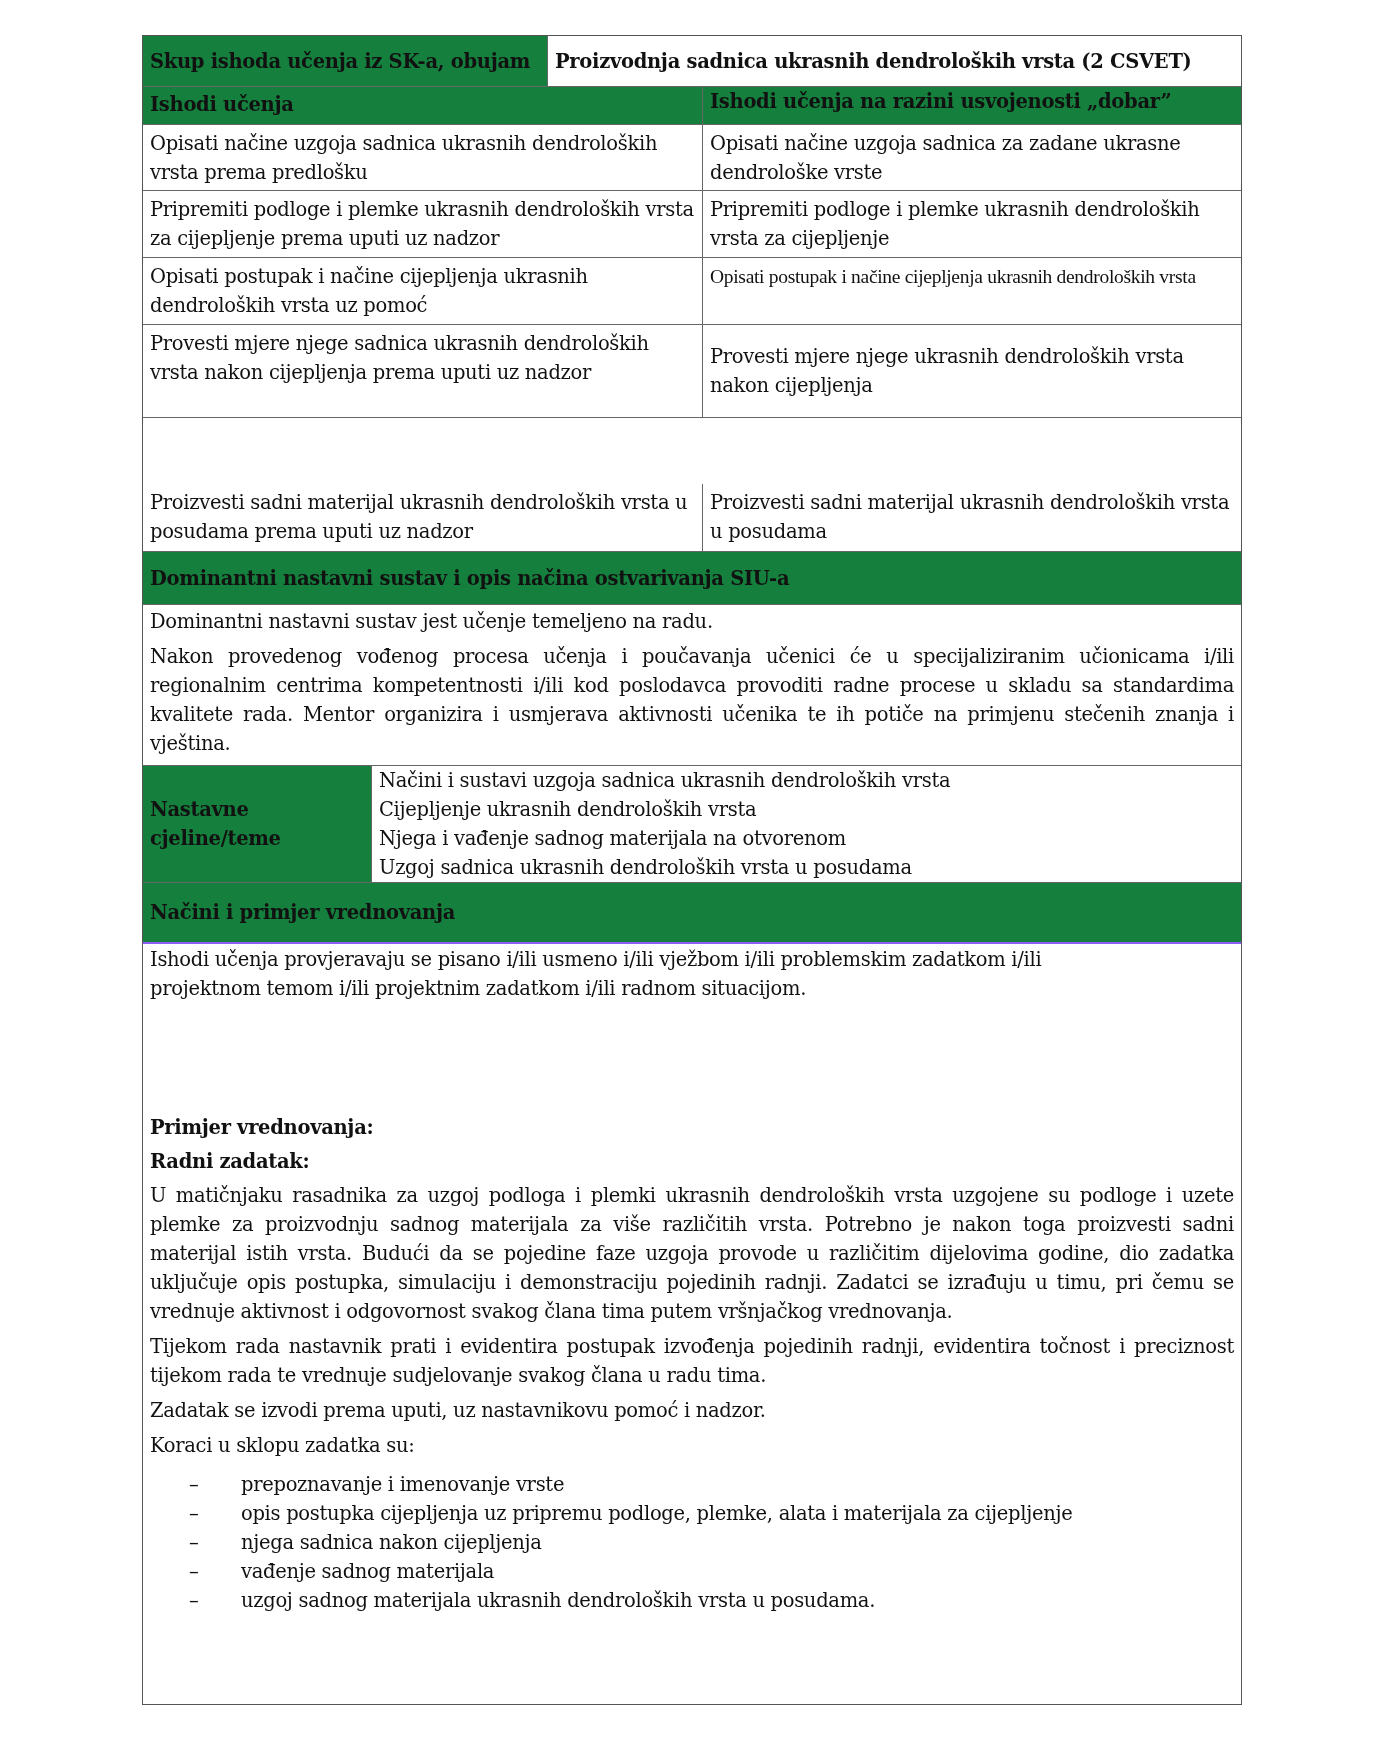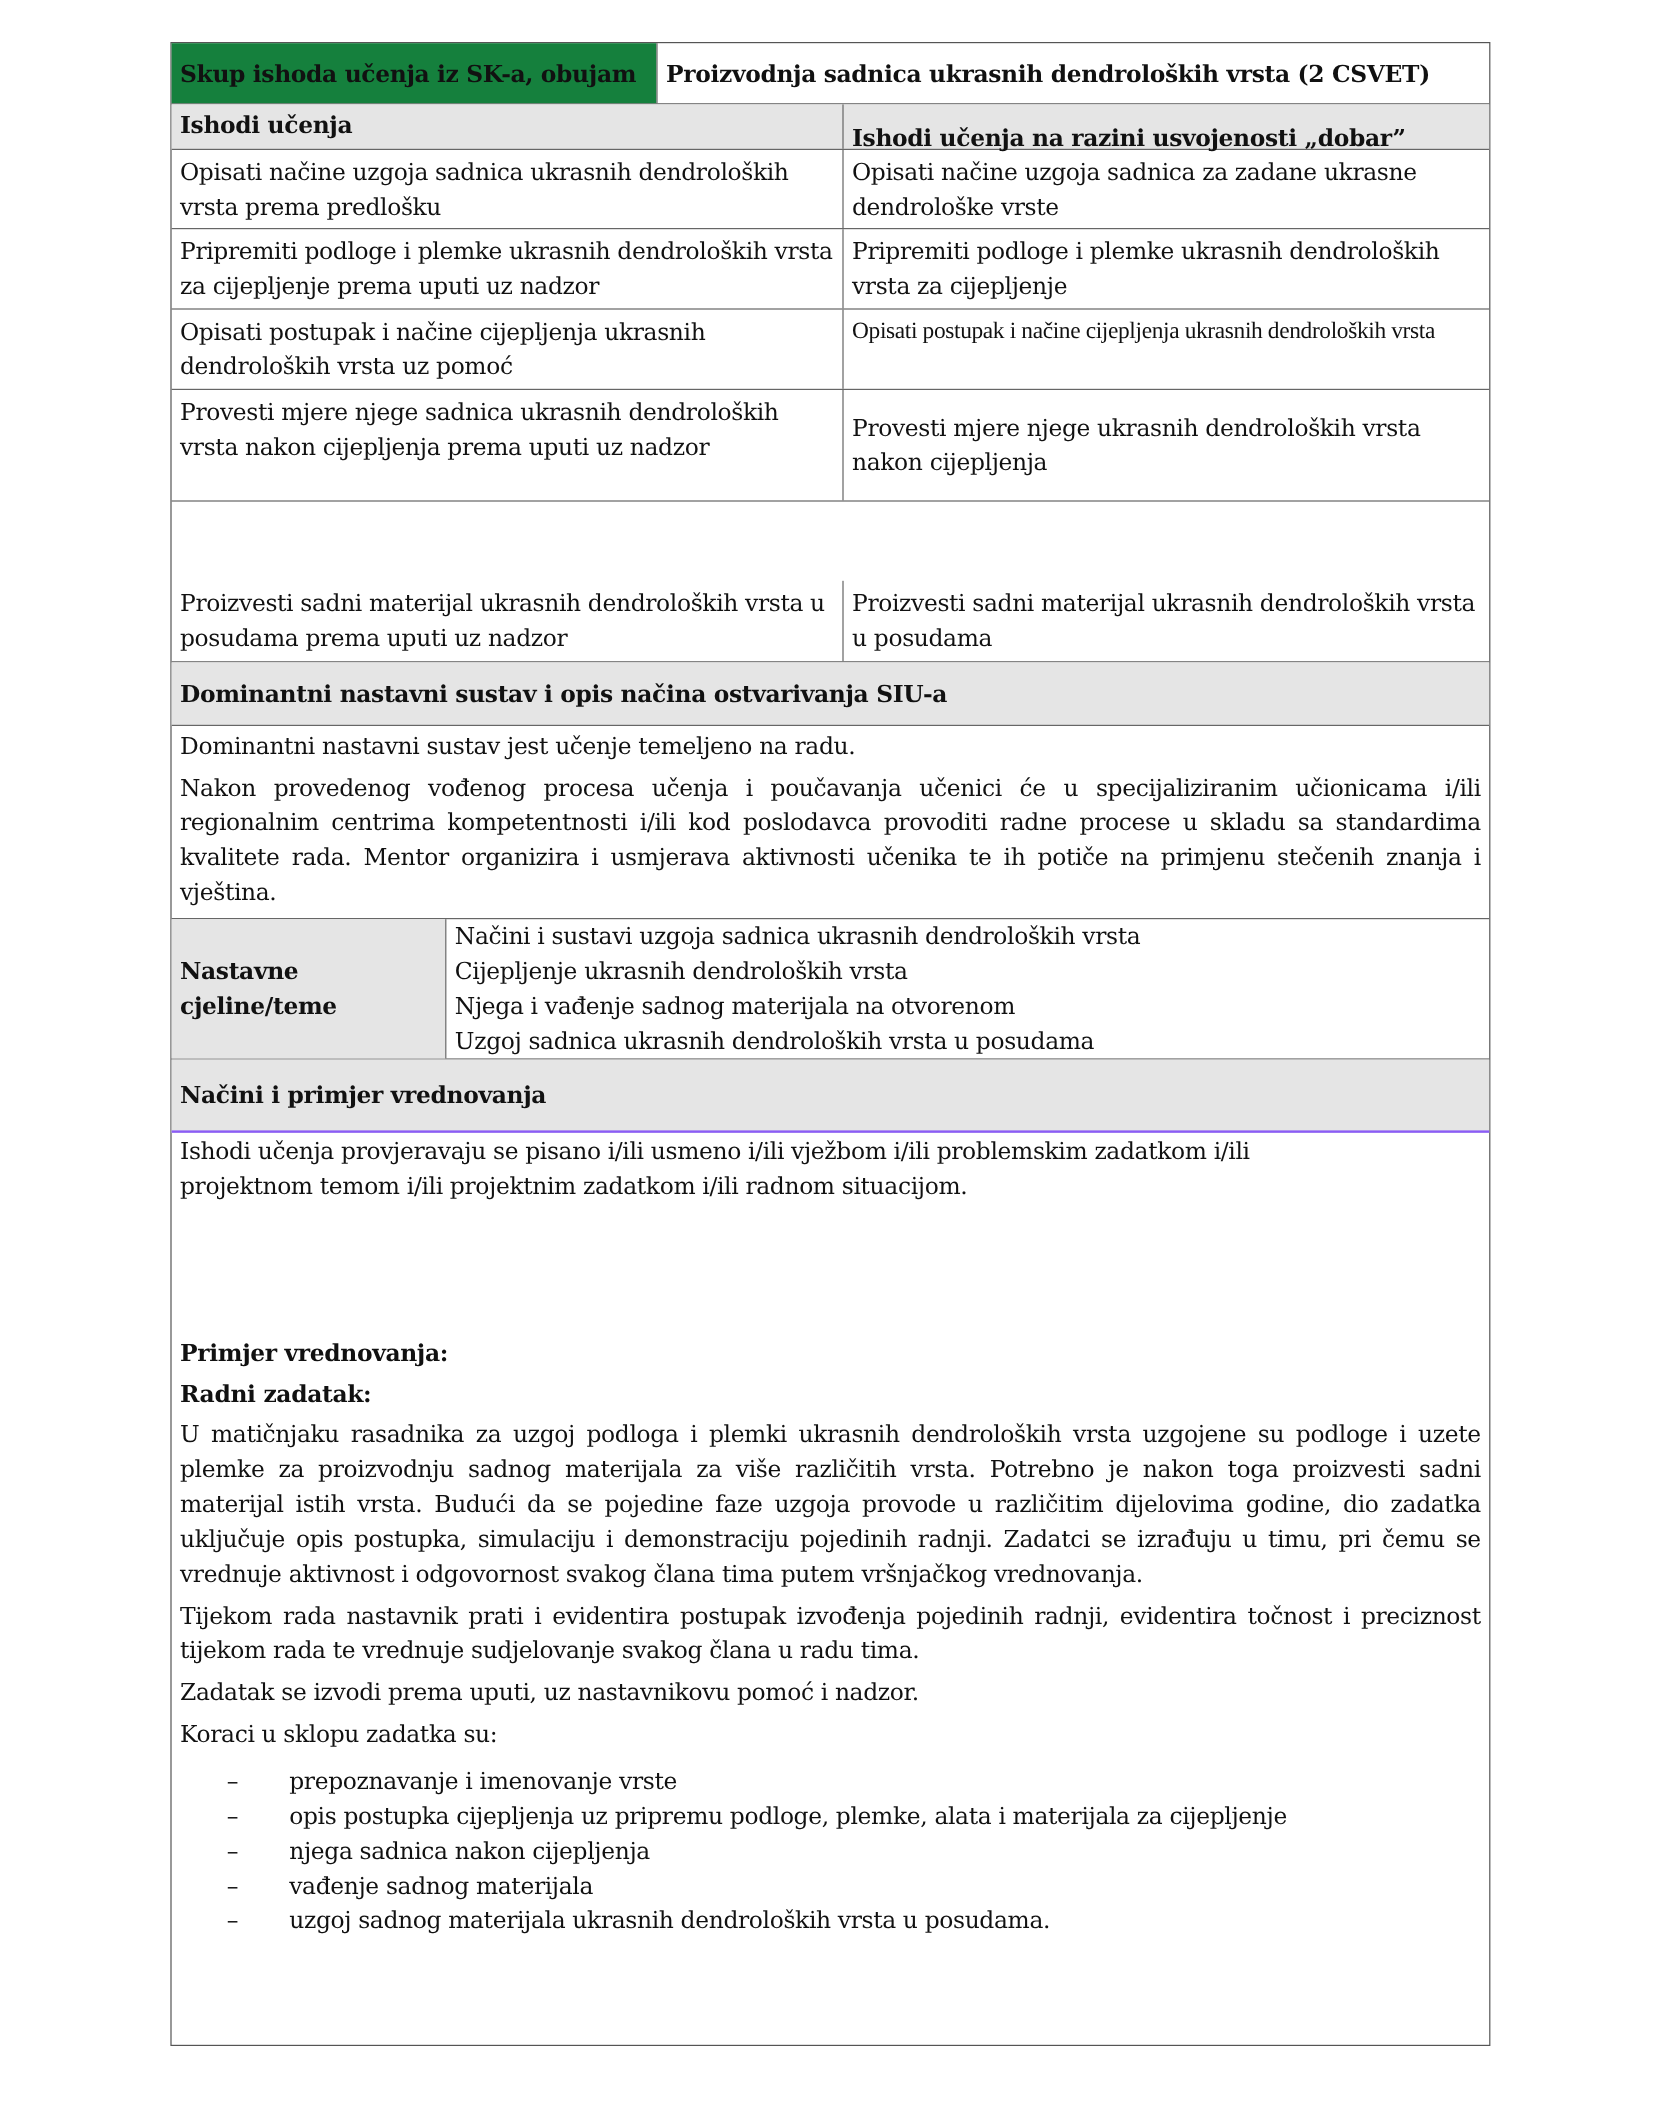--- a/index.html
+++ b/index.html
@@ -7,21 +7,21 @@
          font-family:"DejaVu Serif", serif; color:#111; }
   .tbl { position:absolute; left:142px; top:35px; width:1100px; height:1670px;
          border:1.5px solid #555; box-sizing:border-box; }
   .row { position:absolute; left:0; width:100%; box-sizing:border-box;
          border-bottom:1.5px solid #666; }
   .cell { position:absolute; top:0; bottom:0; box-sizing:border-box;
           padding:4px 7px; font-size:19.5px; line-height:29px; letter-spacing:-0.3px; }
   .vdiv { border-left:1.5px solid #666; }
   .b { font-weight:bold; }
   .blue1 { background:#15803d; }
-  .blue2 { background:#e5e5e5; }
+  .blue2 { background:#15803d; }
   .mid { display:flex; align-items:center; }
   .just { text-align:justify; }
   p { margin:0; }
   .para { margin-bottom:6px; }
   .list { margin:10px 0 0 0; padding:0; list-style:none; }
   .list li { position:relative; padding-left:91px; line-height:29px; }
   .list li .dash { position:absolute; left:39px; }
 </style>
 </head>
 <body>
@@ -34,21 +34,21 @@
     </div>
     <div class="cell b mid vdiv" style="left:404px;right:0;">
       <span>Proizvodnja sadnica ukrasnih dendroloških vrsta (2 CSVET)</span>
     </div>
   </div>
 
   <div class="row blue2" style="top:51px;height:38px;">
     <div class="cell b" style="left:0;width:559px;padding-top:3px;">
       <span>Ishodi učenja</span>
     </div>
-    <div class="cell b vdiv" style="left:559px;right:0;padding-top:14px;">
+    <div class="cell b vdiv" style="left:559px;right:0;padding-top:0;">
       <span>Ishodi učenja na razini usvojenosti „dobar”</span>
     </div>
   </div>
 
   <div class="row" style="top:89px;height:66px;">
     <div class="cell" style="left:0;width:559px;">Opisati načine uzgoja sadnica ukrasnih dendroloških vrsta prema predlošku</div>
     <div class="cell vdiv" style="left:559px;right:0;">Opisati načine uzgoja sadnica za zadane ukrasne dendrološke vrste</div>
   </div>
   <div class="row" style="top:155px;height:67px;">
     <div class="cell" style="left:0;width:559px;">Pripremiti podloge i plemke ukrasnih dendroloških vrsta za cijepljenje prema uputi uz nadzor</div>

